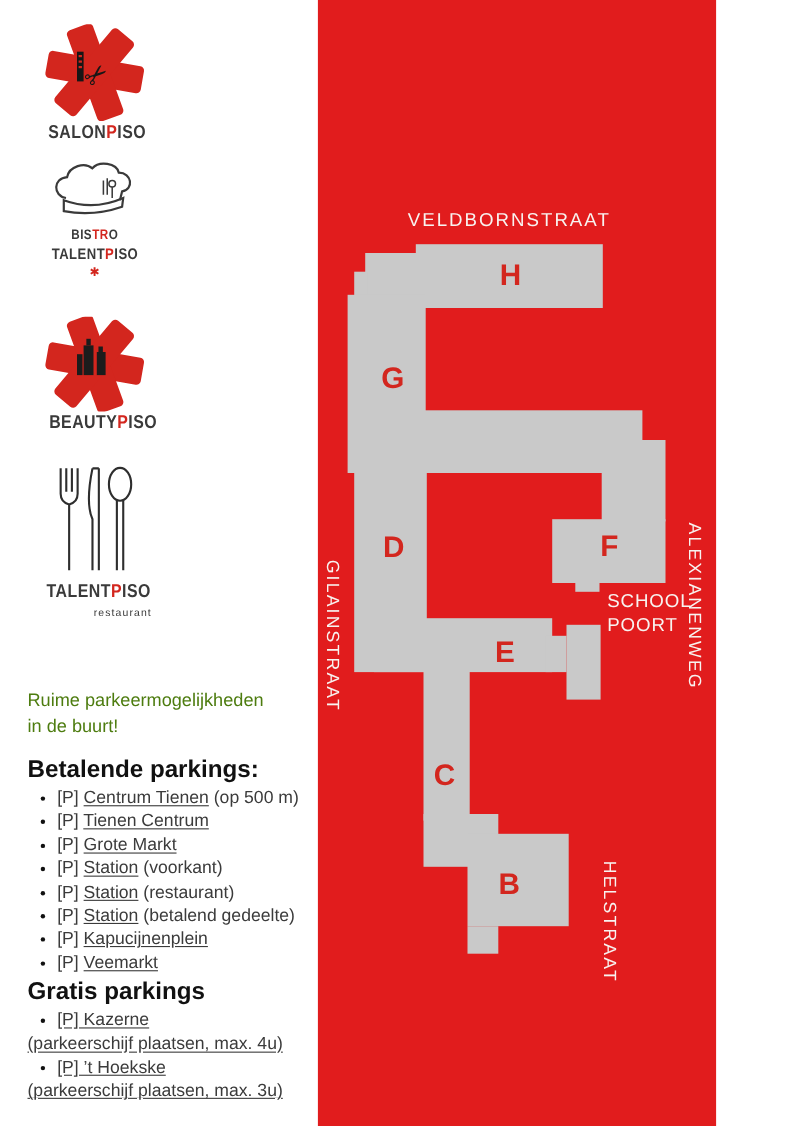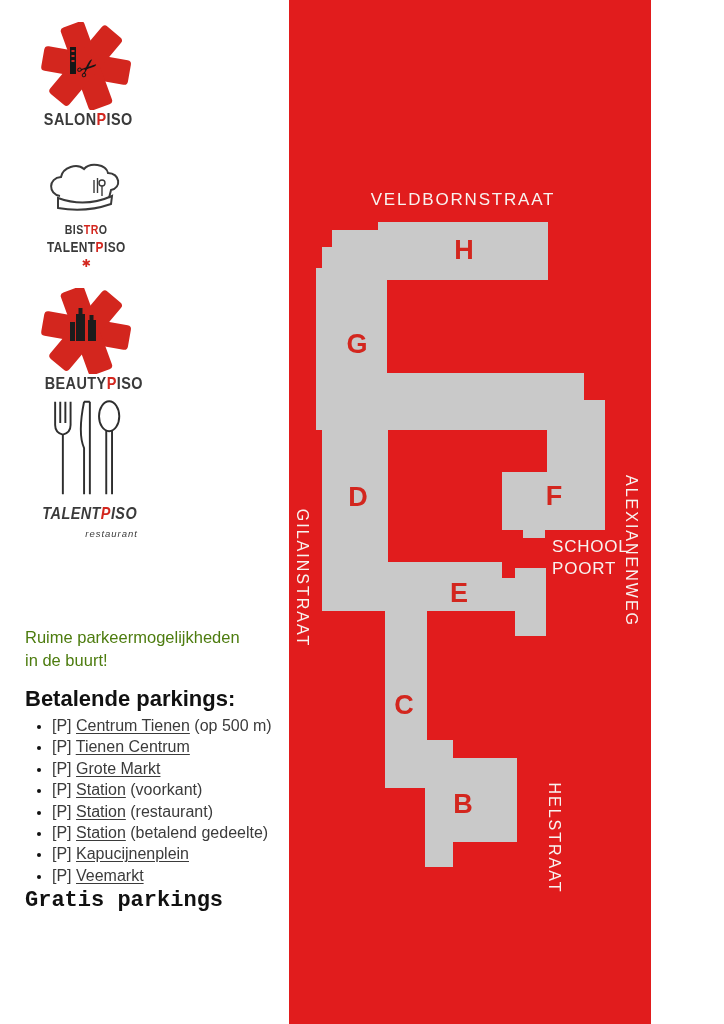--- a/index.html
+++ b/index.html
@@ -9,36 +9,36 @@
     font-family:"Liberation Sans","DejaVu Sans",sans-serif;
     color:#3d3d3d;
   }
   
   .logo-block{position:absolute;text-align:center;}
   .logo-block .brand-line{display:inline-block;transform:scaleX(0.85);white-space:nowrap;
     color:#3a3a3a;font-weight:600;}
   .accent{color:#d3261e;}
   .salon{left:36px;top:22px;width:100px;}
   .salon .brand-line{font-size:17px;letter-spacing:0.5px;}
-  .bistro{left:36px;top:160px;width:100px;}
+  .bistro{left:36px;top:144px;width:100px;}
   .bistro .l1{font-size:12.5px;letter-spacing:0.5px;}
   .bistro .l2{font-size:14px;letter-spacing:0.5px;}
   .bistro .mini-ast{display:block;color:#d3261e;font-size:11px;margin-top:1px;}
   .beauty{left:36px;top:288px;width:100px;}
   .beauty .brand-line{font-size:17px;letter-spacing:0.5px;}
-  .talent{left:34px;top:396px;width:104px;font-style:italic;}
+  .talent{left:34px;top:420px;width:104px;}
   .talent .brand-line{font-size:17px;letter-spacing:0.5px;}
   .talent .sub{display:block;font-size:9.5px;color:#3a3a3a;letter-spacing:1px;margin-top:4px;text-align:right;}
   .logo-block svg{display:block;margin:0 auto;}
 
   .intro{position:absolute;left:25px;top:626px;width:260px;
     font-size:16.5px;line-height:23px;color:#4d7c0f;}
   .parking{position:absolute;left:25px;top:686px;width:262px;font-size:16px;color:#3b3b3b;}
   .parking h3{margin:0 0 3px 0;font-size:22px;color:#111111;font-weight:bold;}
-  .parking h3.gratis{margin-top:2px;font-family:Liberation Mono, monospace;}
+  .parking h3.gratis{margin-top:2px;}
   .parking ul{margin:0;padding:0 0 0 27px;list-style:disc;}
   .parking li{line-height:21.4px;color:#3b3b3b;}
   .parking li::marker{color:#111;font-size:13px;}
   .plink{text-decoration:underline;text-underline-offset:2px;color:#3b3b3b;cursor:pointer;}
   .note-line{display:block;margin-left:-27px;line-height:21.4px;}
 
   
   .map{position:absolute;left:289px;top:0;width:362px;height:1024px;background:#e11c1d;}
   .map svg{display:block;}
   .bld{fill:#c9c9c9;}
@@ -130,20 +130,24 @@
       <li><span>[P] </span><span class="plink">Centrum Tienen</span><span> (op 500 m)</span></li>
       <li><span>[P] </span><span class="plink">Tienen Centrum</span><span></span></li>
       <li><span>[P] </span><span class="plink">Grote Markt</span><span></span></li>
       <li><span>[P] </span><span class="plink">Station</span><span> (voorkant)</span></li>
       <li><span>[P] </span><span class="plink">Station</span><span> (restaurant)</span></li>
       <li><span>[P] </span><span class="plink">Station</span><span> (betalend gedeelte)</span></li>
       <li><span>[P] </span><span class="plink">Kapucijnenplein</span><span></span></li>
       <li><span>[P] </span><span class="plink">Veemarkt</span><span></span></li>
     </ul>
     <h3 class="gratis">Gratis parkings</h3>
+    <ul>
+      <li><span class="plink">[P] Kazerne </span><span class="plink note-line">(parkeerschijf plaatsen, max. 4u)</span></li>
+      <li><span class="plink">[P] ’t Hoekske </span><span class="plink note-line">(parkeerschijf plaatsen, max. 3u)</span></li>
+    </ul>
   </div>
 
   <div class="map">
     <svg width="362" height="1024" viewBox="0 0 362 1024">
 
       <g>
         <rect class="bld" x="89" y="222" width="170" height="58"></rect>
         <rect class="bld" x="43" y="230" width="48" height="45"></rect>
         <rect class="bld" x="33" y="247" width="12" height="28"></rect>
         <rect class="bld" x="27" y="268" width="71" height="162"></rect>

